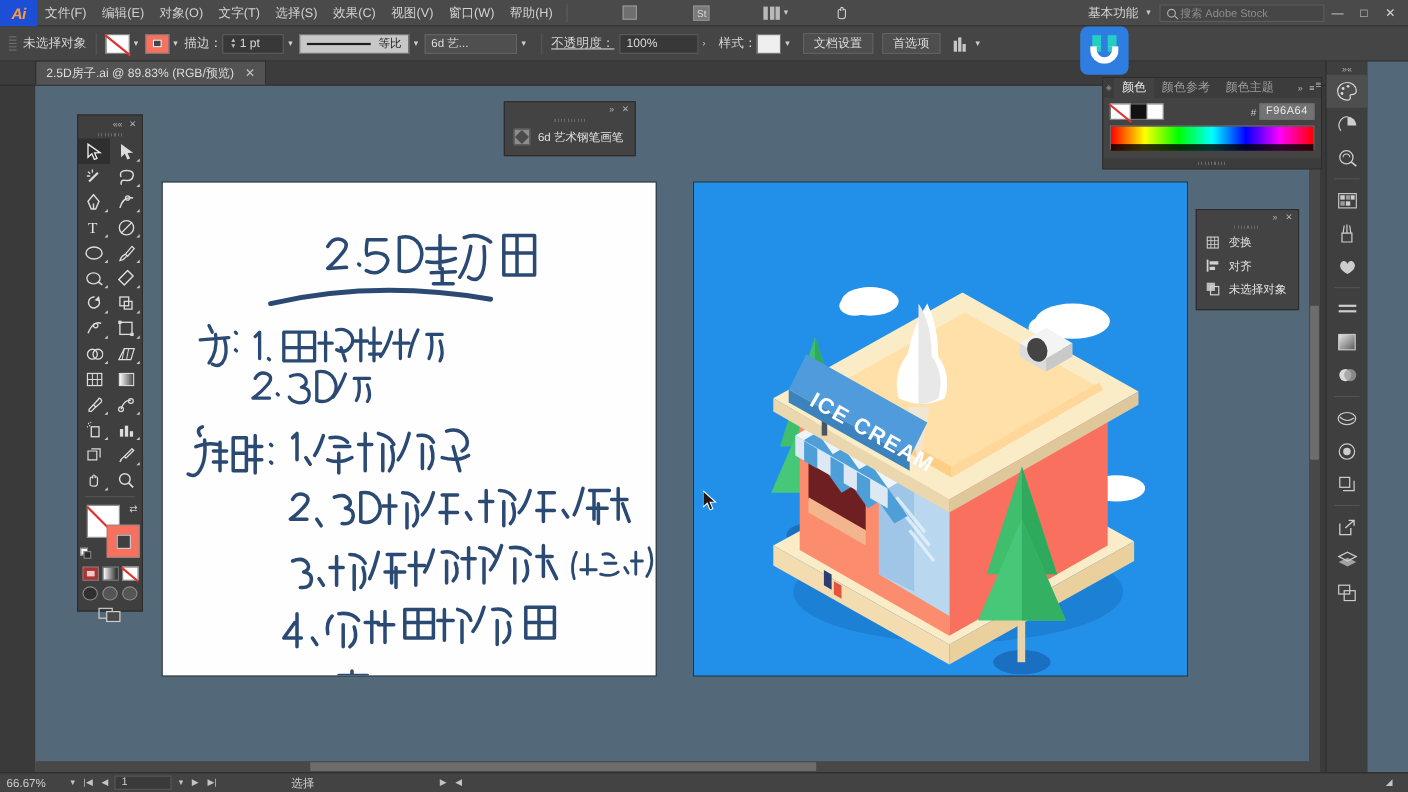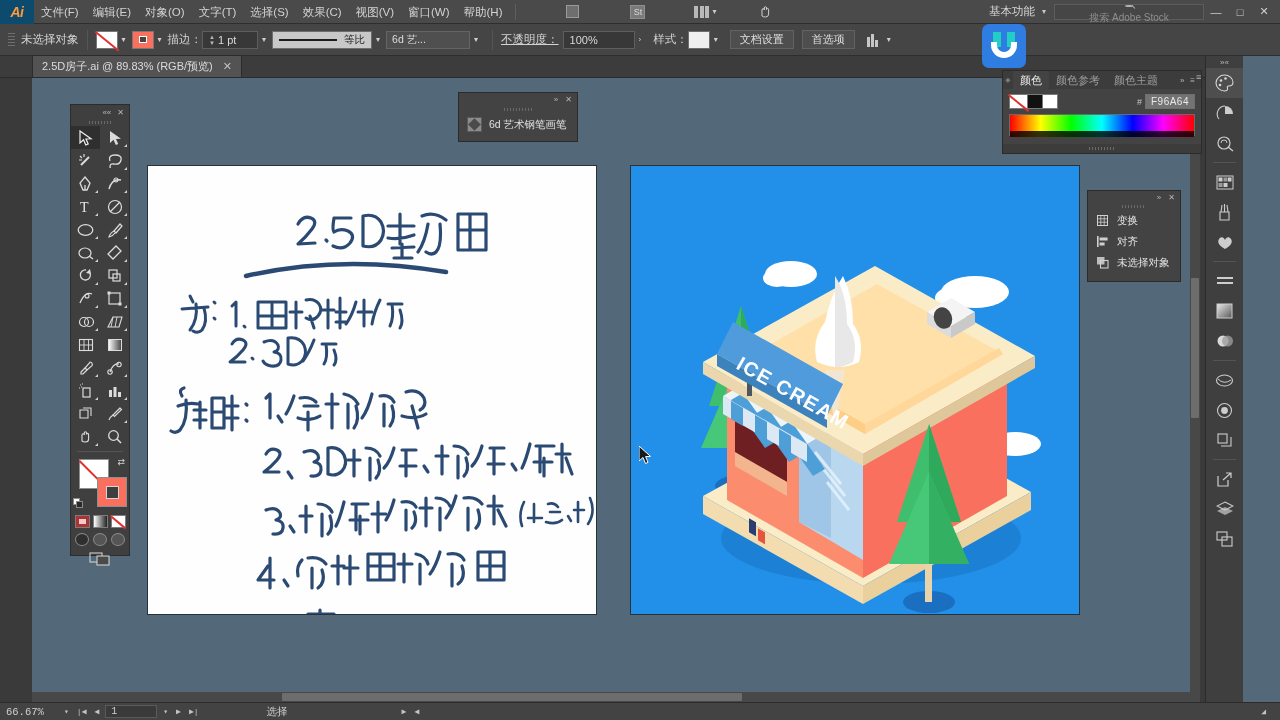--- a/index.html
+++ b/index.html
@@ -5,35 +5,35 @@
   * { box-sizing: border-box; margin:0; padding:0; }
   html,body { width:1280px; height:720px; overflow:hidden; background:#3c3c3c;
     font-family:"Liberation Sans","DejaVu Sans",sans-serif; }
   #app { position:relative; width:1280px; height:720px; background:#3a3a3a; }
 
   
   .menubar { position:absolute; top:0; left:0; width:1280px; height:24px;
      background:#4a4a4a; display:flex; align-items:center; border-bottom:1px solid #2e2e2e; }
   .ai-logo { width:34px; height:24px; display:flex; align-items:center; justify-content:center;
      color:#ff9a3c; font-size:14px; font-weight:bold; font-style:italic; letter-spacing:-.5px;
-     background:#0c4a6e; }
+     background:#1d4ed8; }
   .menu-item { color:#d2d2d2; font-size:11.5px; padding:0 7px; line-height:24px; white-space:nowrap; }
   .mb-sep { width:1px; height:16px; background:#5e5e5e; margin:0 6px; }
   .mb-icon { width:20px; height:17px; display:flex; align-items:center; justify-content:flex-start;
      color:#cfcfcf; font-size:11px;margin-left:44px; }
   .mb-sq { width:13px; height:13px; border:1px solid #9a9a9a; background:#6f6f6f; }
   .mb-st { width:15px; height:14px; border:1px solid #8f8f8f; background:#7a7a7a; color:#d8d8d8;
      font-size:9px; display:flex; align-items:center; justify-content:center; }
   .mb-cols { display:flex; gap:1.5px; }
   .mb-cols i { display:block; width:4px; height:12px; background:#b9b9b9; }
   .caret { color:#c8c8c8; font-size:8px; margin-left:3px; }
   .mb-right { margin-left:auto; display:flex; align-items:center; padding-right:4px; }
   .workspace { color:#d6d6d6; font-size:11.5px; padding:0 4px; }
   .searchbox { display:flex; align-items:center; gap:4px; background:#464646;
-     border:1px solid #5c5c5c; height:16px; padding:0 6px; margin-left:8px; width:150px;flex-direction:column; }
+     border:1px solid #5c5c5c; height:16px; padding:0 6px; margin-left:8px; width:150px; }
   .searchbox .lbl { color:#8e8e8e; font-size:10px; }
   .magnifier { width:8px; height:8px; border:1.2px solid #b5b5b5; border-radius:50%;
      position:relative; }
   .magnifier:after { content:""; position:absolute; width:1.2px; height:4px; background:#b5b5b5;
      right:-2px; bottom:-3px; transform:rotate(-45deg); }
   .wbtn { width:24px; height:24px; color:#d0d0d0; font-size:11px; display:flex;
      align-items:center; justify-content:center; }
 
   
   .controlbar { position:absolute; top:24px; left:0; width:1280px; height:32px;
@@ -210,21 +210,21 @@
   
   .leftedge { position:absolute; left:0; top:78px; width:32px; height:624px; background:#3a3a3a; }
   .leftbar { position:absolute; left:35px; top:344px; width:10px; height:48px;
      background:#161616; border:1px solid #0d0d0d; }
   .leftbar .fill { position:absolute; left:0; bottom:0; width:8px; height:26px;
      background:repeating-linear-gradient(180deg,#45c25c 0 2px,#1d1d1d 2px 3px); }
 
   
   .status { position:absolute; left:0; bottom:0; width:1280px; height:18px;
      background:#434343; border-top:1px solid #2b2b2b; display:flex; align-items:center;
-     color:#cfcfcf; font-size:10.5px;font-family:Liberation Mono, monospace; }
+     color:#cfcfcf; font-size:10.5px; }
   .st-zoom { width:60px; padding-left:6px; }
   .st-c { color:#c4c4c4; font-size:8px; padding:0 4px; }
   .st-page { background:#3a3a3a; border:1px solid #5a5a5a; height:13px; width:52px;
      display:flex; align-items:center; padding-left:5px; margin:0 2px; font-size:10px; }
   .st-tool { margin-left:64px; }
   .st-right { margin-left:auto; display:flex; align-items:center; gap:10px; padding-right:10px; }
 
   
   .wm { position:absolute; left:982px; top:24px; display:flex; align-items:center; gap:8px;
      pointer-events:none; }

